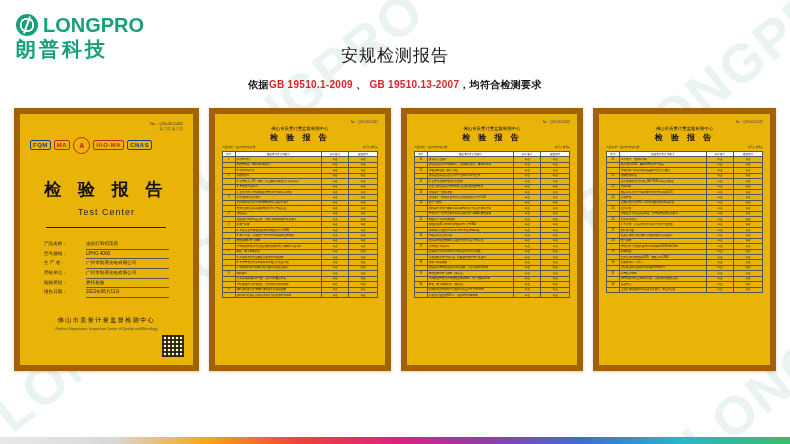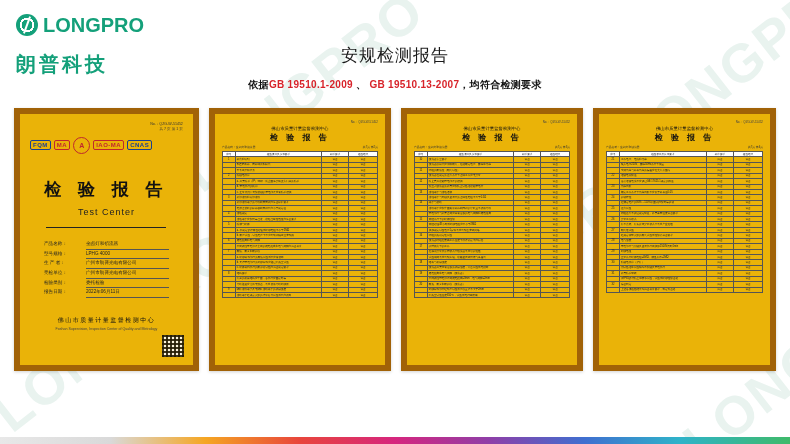--- a/index.html
+++ b/index.html
@@ -31,21 +31,21 @@
   .wm5{left:660px;top:330px;}
 
   
   .logo{position:absolute;left:16px;top:14px;width:150px;}
   .logo-row{display:flex;align-items:center;gap:5px;}
   .logo-mark{width:22px;height:22px;border-radius:50%;
     background:radial-gradient(circle at 50% 50%,#14a07a 0 34%,#ffffff 34% 46%,#14a07a 46% 100%);
     position:relative;flex:0 0 auto;}
   .logo-mark:after{content:"";position:absolute;left:50%;top:2px;width:2px;height:18px;background:#fff;transform:translateX(-50%) rotate(20deg);}
   .logo-en{font-size:20px;font-weight:700;color:#14a07a;letter-spacing:0px;line-height:1;}
-  .logo-cn{font-size:20px;font-weight:700;color:#14a07a;letter-spacing:3px;margin-top:18px;line-height:1;}
+  .logo-cn{font-size:20px;font-weight:700;color:#14a07a;letter-spacing:3px;margin-top:3px;line-height:1;}
 
   h1.title{
     position:absolute;left:0;right:0;top:44px;text-align:center;
     font-size:17px;font-weight:400;color:#1a1a1a;margin:0;letter-spacing:1px;
   }
   .subtitle{
     position:absolute;left:0;right:0;top:78px;text-align:center;
     font-size:10px;font-weight:700;color:#111;letter-spacing:0.3px;
   }
   .subtitle .hl{color:#d8232a;}

